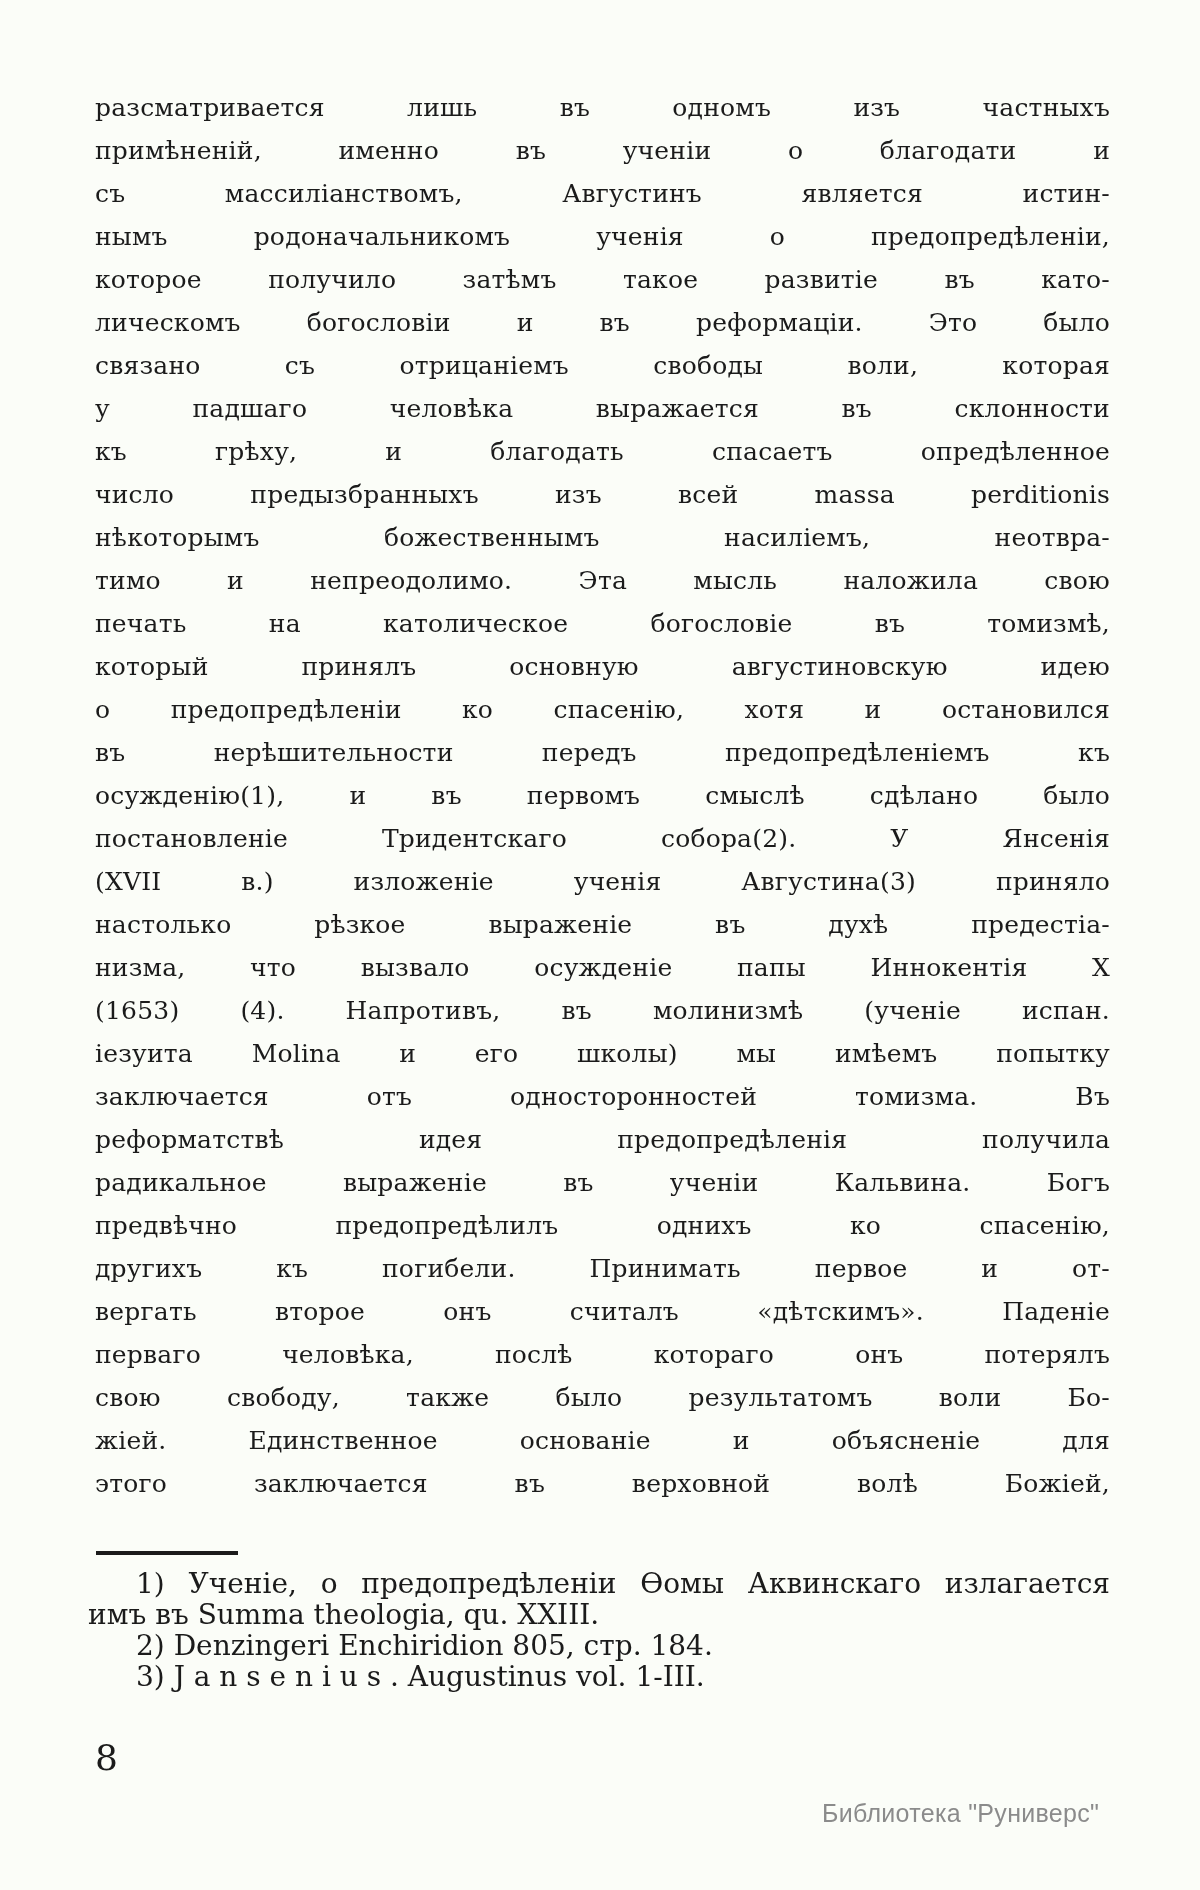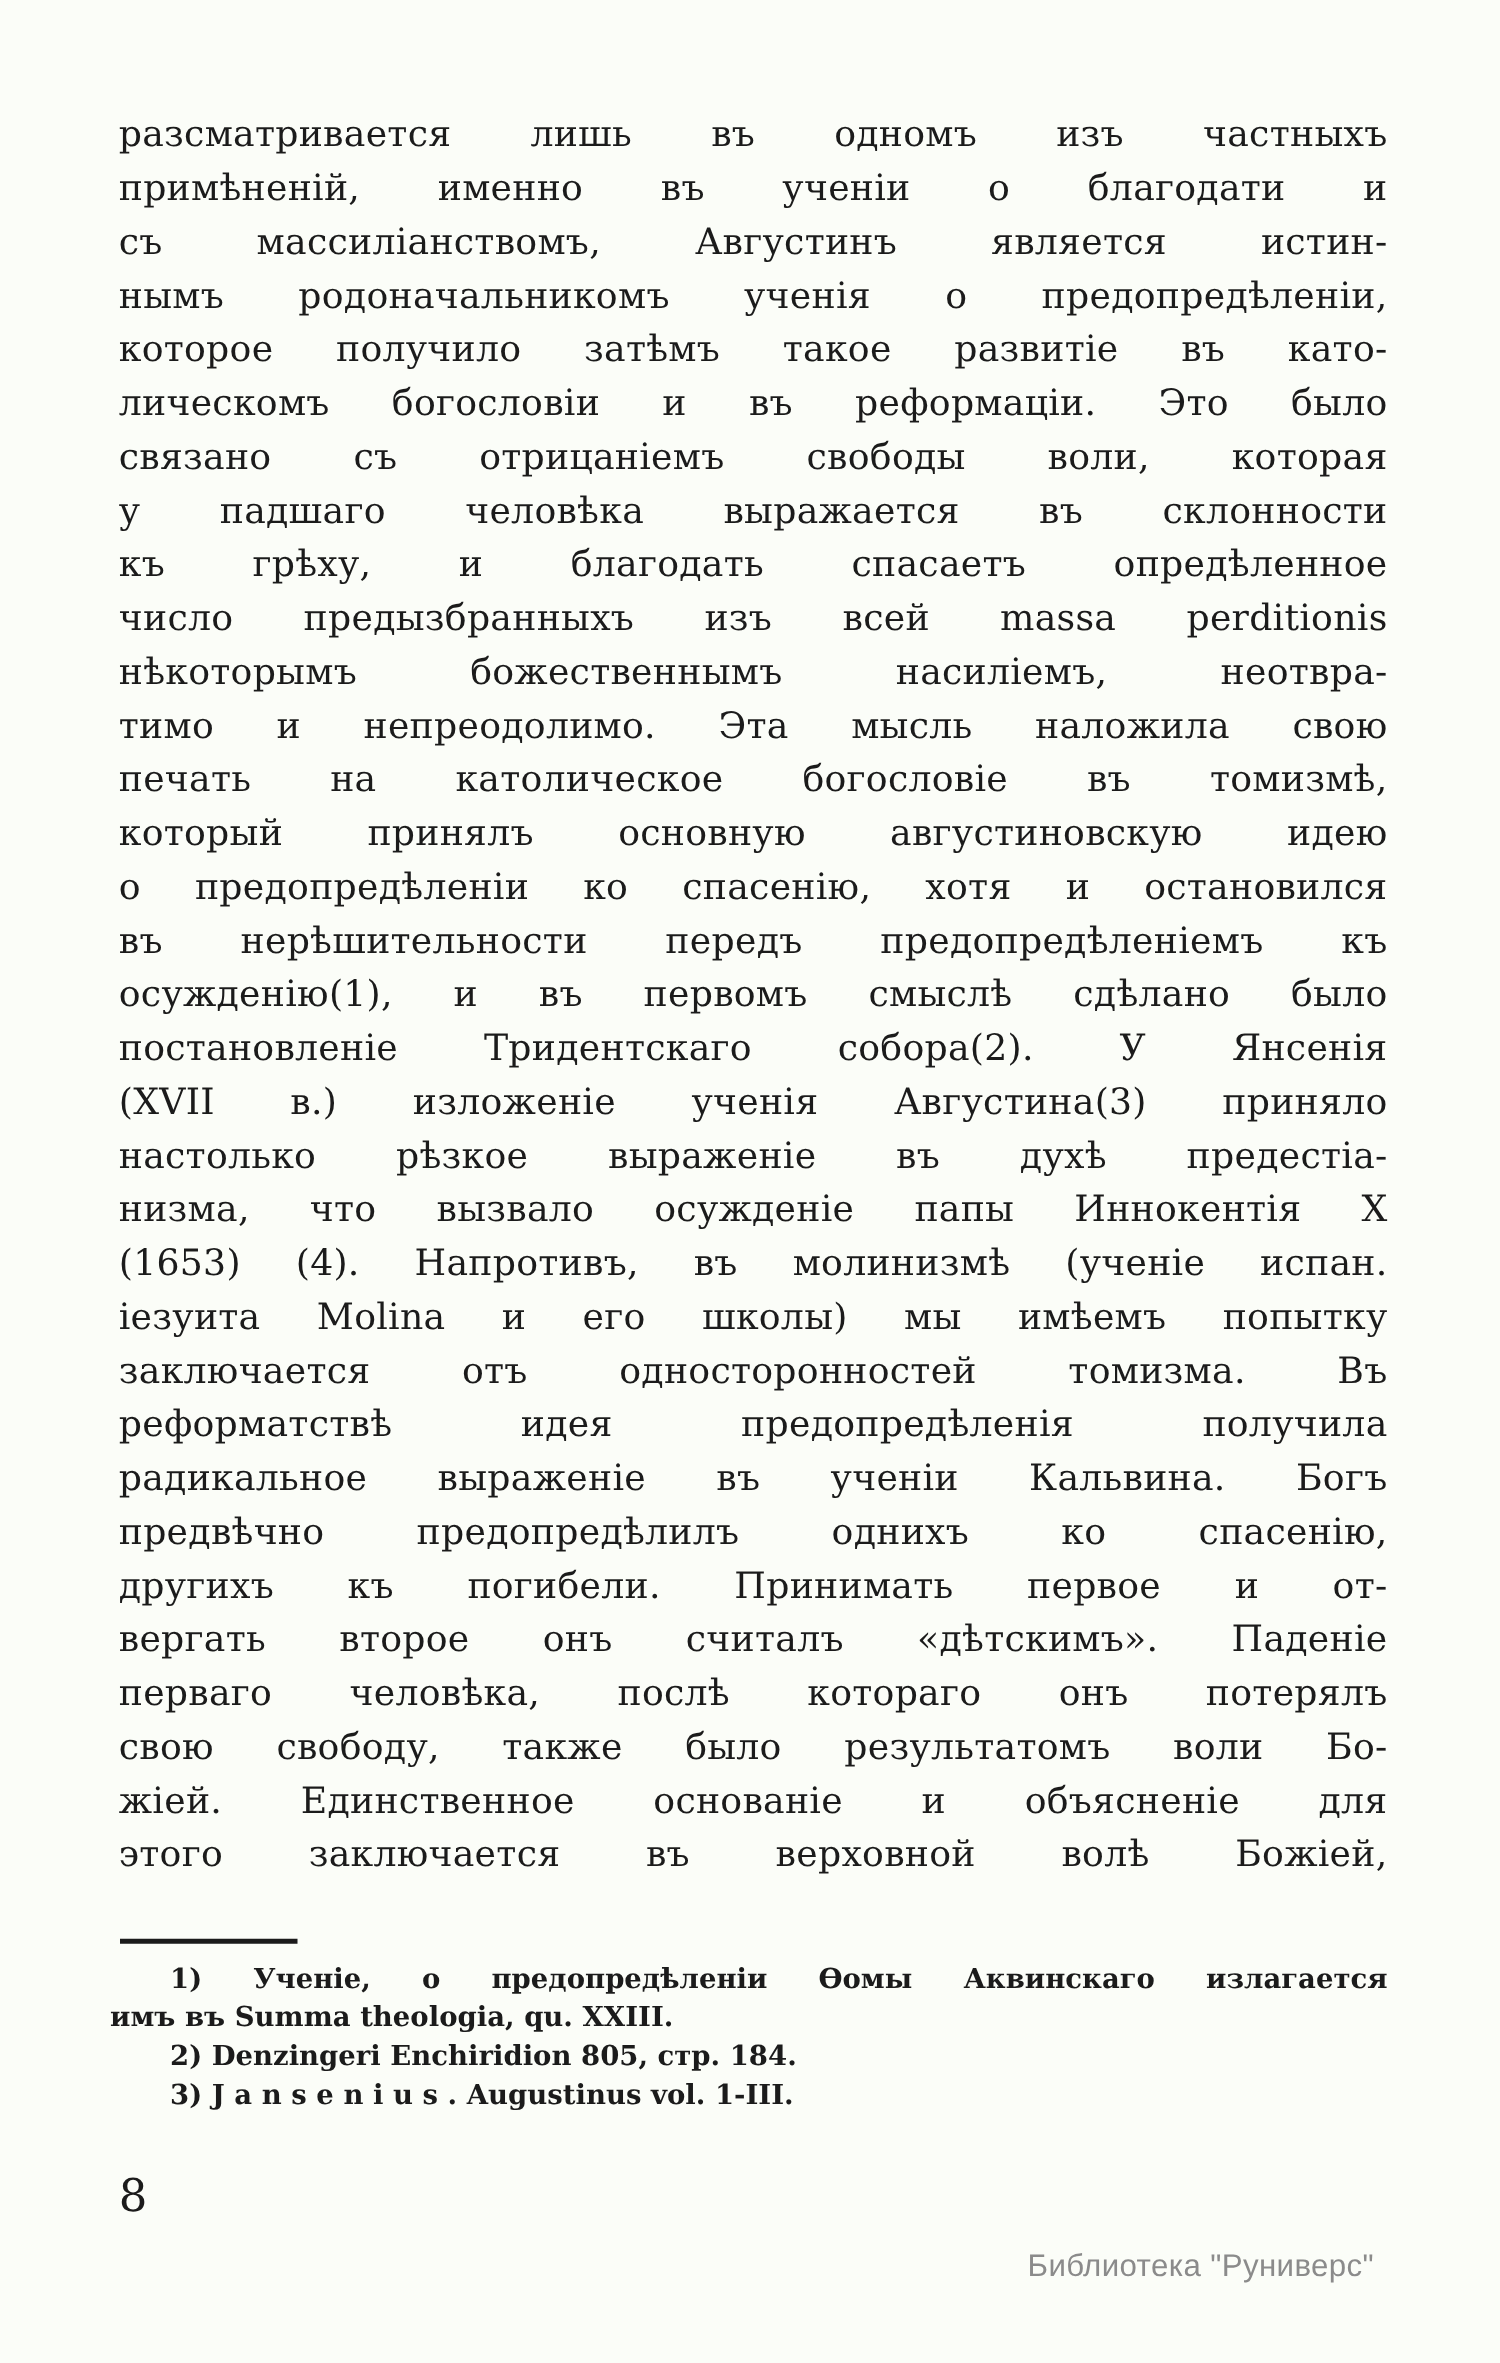--- a/index.html
+++ b/index.html
@@ -17,21 +17,21 @@
     font-family: "DejaVu Serif", serif;
     color: var(--ink, #1b1b1b);
   }
   .body-text {
     position: absolute;
     left: 95px;
     top: 86px;
     width: 1015px;
   }
   .body-text .line {
-    font-size: 29px;
+    font-size: 25px;
     line-height: 43px;
     white-space: normal;
     text-align: justify;
     text-align-last: justify;
     letter-spacing: 0.2px;
   }
   .fn-rule {
     position: absolute;
     left: 96px;
     top: 1551px;
@@ -39,24 +39,23 @@
     height: 4px;
     background: var(--ink, #1b1b1b);
   }
   .footnotes {
     position: absolute;
     left: 88px;
     top: 1568px;
     width: 1022px;
   }
   .fn-line {
-    font-size: 22px;
+    font-size: 28px;
     line-height: 31px;
     text-align: left;
-    font-weight: bold;
   }
   .fn-line.indent {
     padding-left: 48px;
   }
   .fn-line.justify {
     text-align: justify;
     text-align-last: justify;
   }
   .page-number {
     position: absolute;

